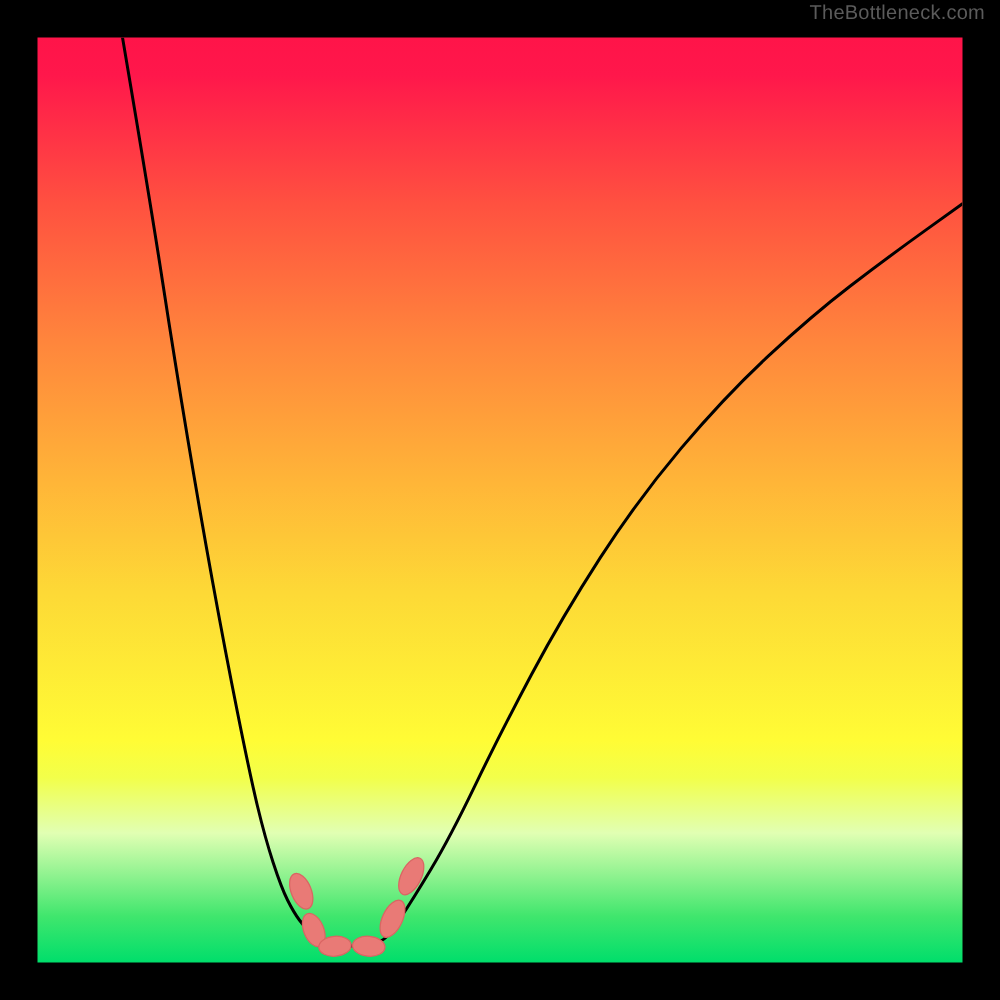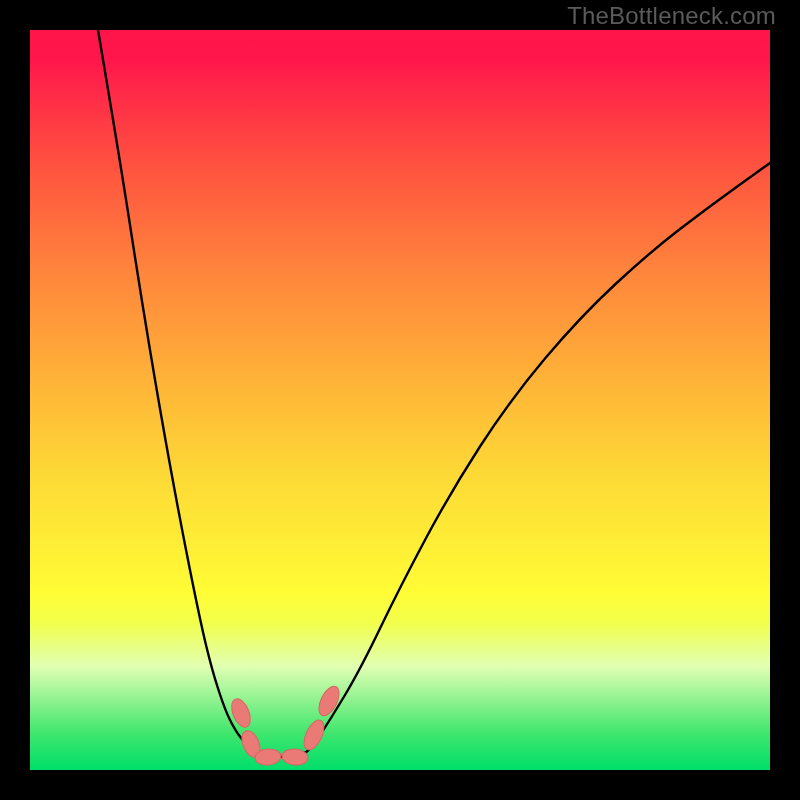--- a/index.html
+++ b/index.html
@@ -27,24 +27,24 @@
       #fffc35 76%,
       #f2ff4a 80%,
       #e1ffb3 86%,
       #40e66d 95%,
       #00de6b 100%
     );
   }
   .watermark {
     position: absolute;
     top: 2px;
-    right: 24px;
+    right: 12px;
     color: #5b5b5b;
     font-family: Arial, Helvetica, sans-serif;
-    font-size: 24px;
+    font-size: 16px;
     letter-spacing: 0.2px;
     font-weight: 500;
   }
   svg.plot {
     position: absolute;
     left: 0;
     top: 0;
     width: 740px;
     height: 740px;
     pointer-events: none;

